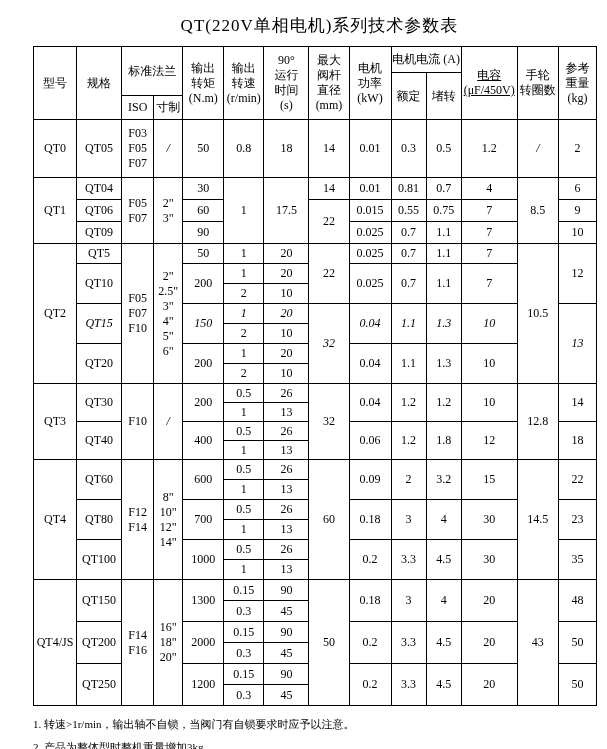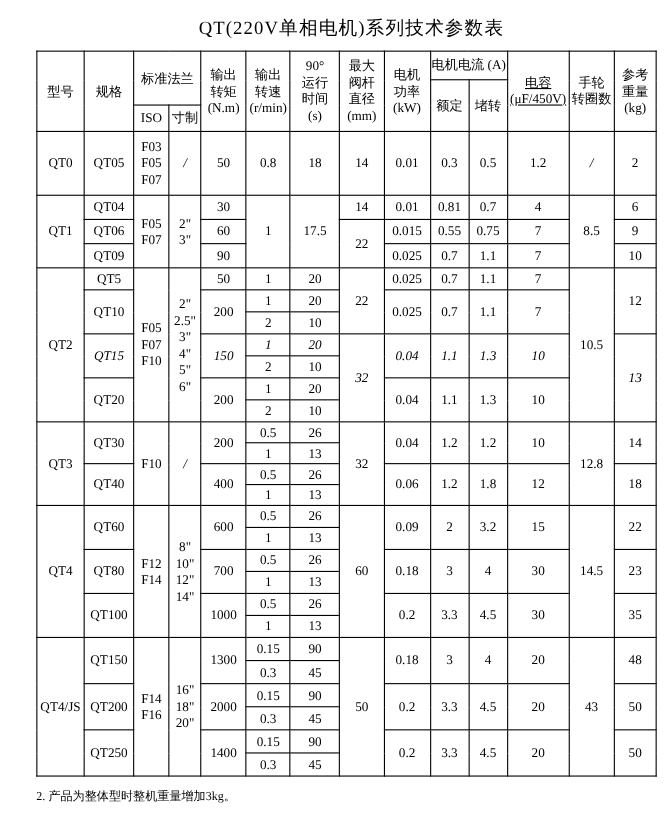--- a/index.html
+++ b/index.html
@@ -337,33 +337,34 @@
           <td rowspan="2">4.5</td>
           <td rowspan="2">20</td>
           <td rowspan="2">50</td>
         </tr>
         <tr style="height: 21px;">
           <td>0.3</td>
           <td>45</td>
         </tr>
         <tr style="height: 21px;">
           <td rowspan="2">QT250</td>
-          <td rowspan="2">1400</td>
+          <td rowspan="2">1200</td>
           <td>0.15</td>
           <td>90</td>
           <td rowspan="2">0.2</td>
           <td rowspan="2">3.3</td>
           <td rowspan="2">4.5</td>
           <td rowspan="2">20</td>
           <td rowspan="2">50</td>
         </tr>
         <tr style="height: 21px;">
           <td>0.3</td>
           <td>45</td>
         </tr>
       </tbody>
   </table>
 
   <div class="notes">
+    <div>1. 转速&gt;1r/min，输出轴不自锁，当阀门有自锁要求时应予以注意。</div>
     <div>2. 产品为整体型时整机重量增加3kg。</div>
   </div>
 
 </div>
 
 </body></html>

